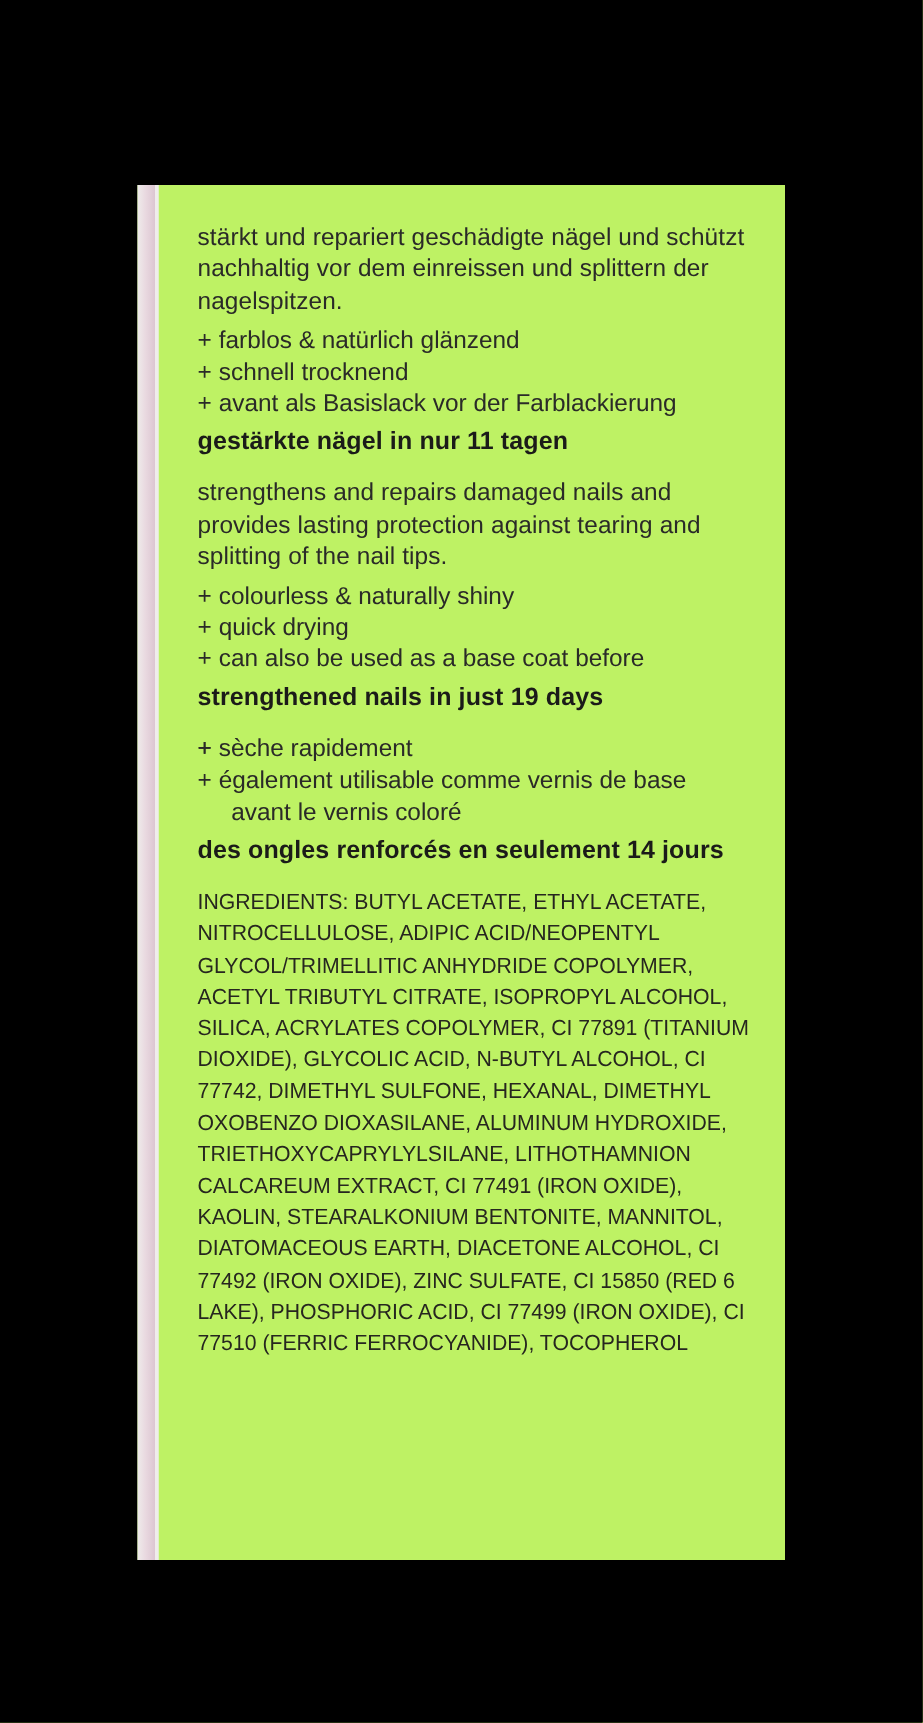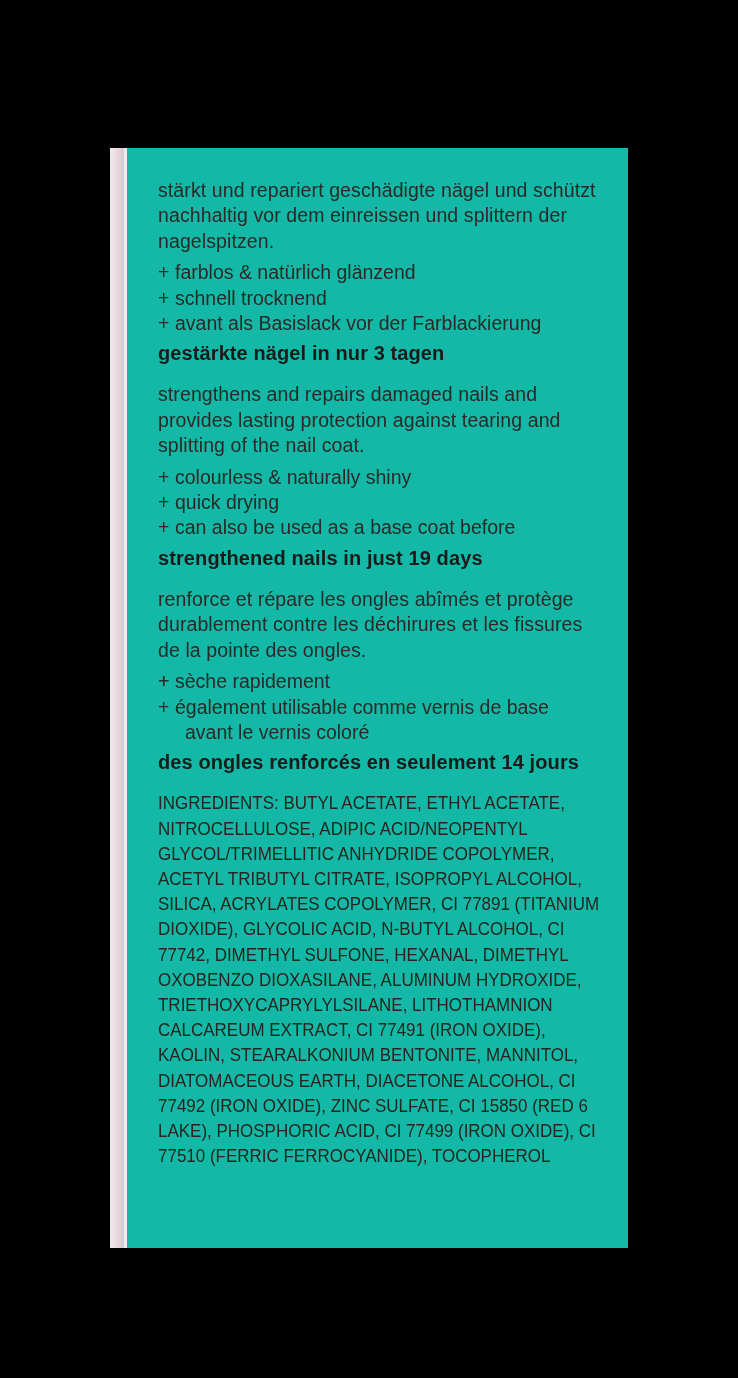--- a/index.html
+++ b/index.html
@@ -21,21 +21,21 @@
     background: #000000;
   }
 
   
   #label-panel {
     position: absolute;
     left: 110px;
     top: 148px;
     width: 518px;
     height: 1100px;
-    background: #14b8a6;
+    background: #bef264;
     box-shadow: 0 0 0 0 transparent;
   }
 
   
   #spine {
     position: absolute;
     left: 0px;
     top: 0px;
     width: 14px;
     height: 100%;
@@ -141,44 +141,43 @@
           </li>
           <li>
             <span class="plus">+</span>
             <span>schnell trocknend</span>
           </li>
           <li>
             <span class="plus">+</span>
             <span>avant als Basislack vor der Farblackierung</span>
           </li>
         </ul>
-        <div class="headline">gestärkte nägel in nur 3 tagen</div>
+        <div class="headline">gestärkte nägel in nur 11 tagen</div>
       </div>
 
       <div class="block">
-        <p class="para">strengthens and repairs damaged nails and provides lasting protection against tearing and splitting of the nail coat.</p>
+        <p class="para">strengthens and repairs damaged nails and provides lasting protection against tearing and splitting of the nail tips.</p>
         <ul class="bullets">
           <li>
             <span class="plus">+</span>
             <span>colourless &amp; naturally shiny</span>
           </li>
           <li>
             <span class="plus">+</span>
             <span>quick drying</span>
           </li>
           <li>
             <span class="plus">+</span>
             <span>can also be used as a base coat before</span>
           </li>
         </ul>
         <div class="headline">strengthened nails in just 19 days</div>
       </div>
 
       <div class="block">
-        <p class="para">renforce et répare les ongles abîmés et protège durablement contre les déchirures et les fissures de la pointe des ongles.</p>
         <ul class="bullets">
           <li>
             <span class="plus">+</span>
           </li>
           <li>
             <span class="plus">+</span>
             <span>sèche rapidement</span>
           </li>
           <li>
             <span class="plus">+</span>

